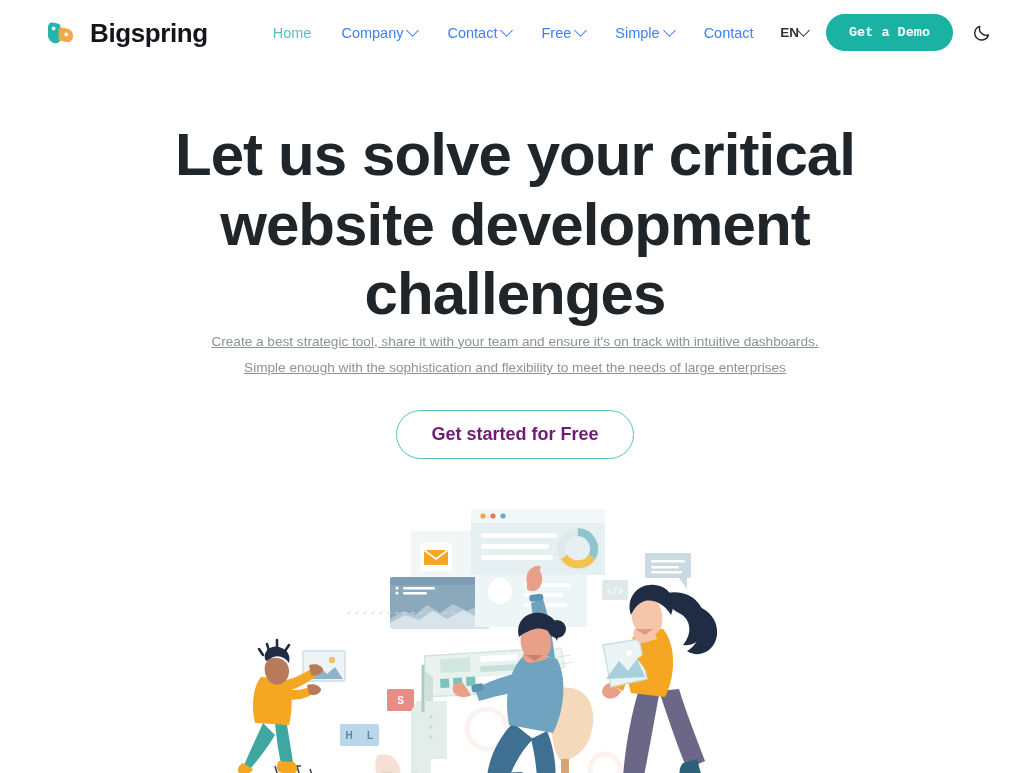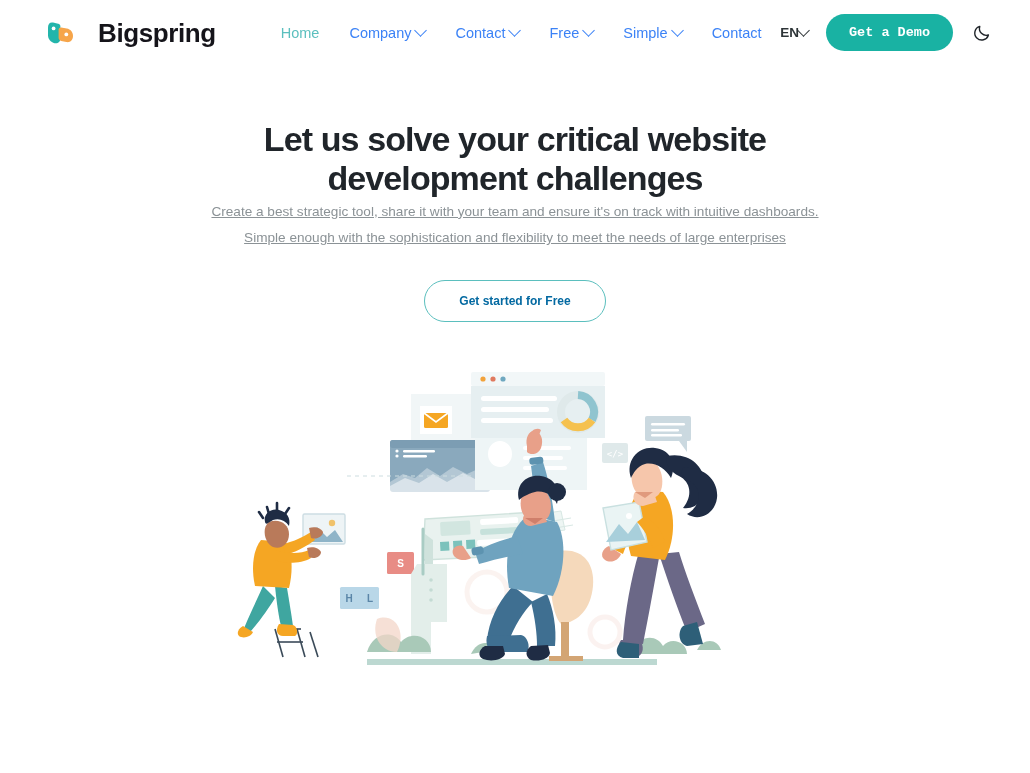--- a/index.html
+++ b/index.html
@@ -15,21 +15,21 @@
   .header {
     height: 65px;
     display: flex;
     align-items: center;
     padding: 0 36px 0 44px;
     background: #ffffff;
   }
   .brand {
     display: flex;
     align-items: center;
-    gap: 20px;
+    gap: 12px;
     text-decoration: none;
     cursor: pointer;
   }
   .brand-mark { width: 34px; height: 30px; display: block; }
   .brand-text {
     font-size: 26px;
     font-weight: 700;
     color: #15141a;
     letter-spacing: -0.4px;
     line-height: 1;
@@ -86,46 +86,46 @@
     white-space: nowrap;
   }
   .moon-btn {
     background: none; border: none; padding: 2px;
     cursor: pointer; line-height: 0;
   }
 
   
   .hero { text-align: center; padding-top: 55px; }
   .hero h1 {
-    font-size: 34px;
+    font-size: 60px;
     line-height: 1.16;
     font-weight: 700;
     color: #20252a;
     letter-spacing: -0.9px;
     max-width: 700px;
     margin: 0 auto;
   }
   .hero p {
     font-size: 13.6px;
     line-height: 1.95;
     color: #8b9296;
     max-width: 640px;
     margin-left: auto;
     margin-right: auto;
     text-decoration: underline;
   }
   .cta {
     margin-top: 28px;
     display: inline-block;
     border: 1.5px solid #5bbfbe;
-    color: #0369a1;
+    color: #701a75;
     background: #ffffff;
     border-radius: 30px;
     padding: 13px 34px;
-    font-size: 12px;
+    font-size: 18px;
     font-weight: 700;
     font-family: inherit;
     cursor: pointer;
   }
 
   
   .illus-wrap {
     margin-top: 42px;
     display: flex;
     justify-content: center;

